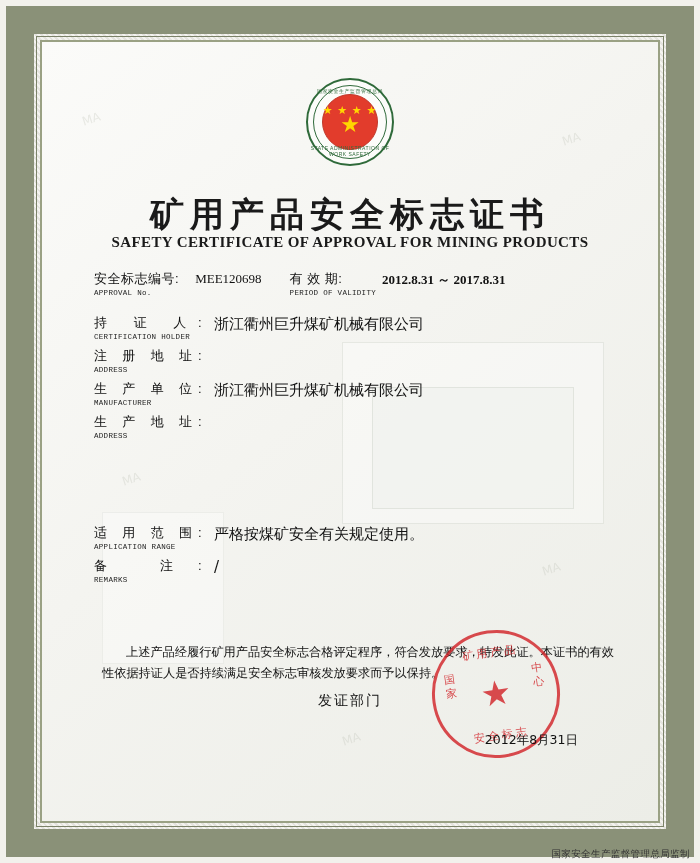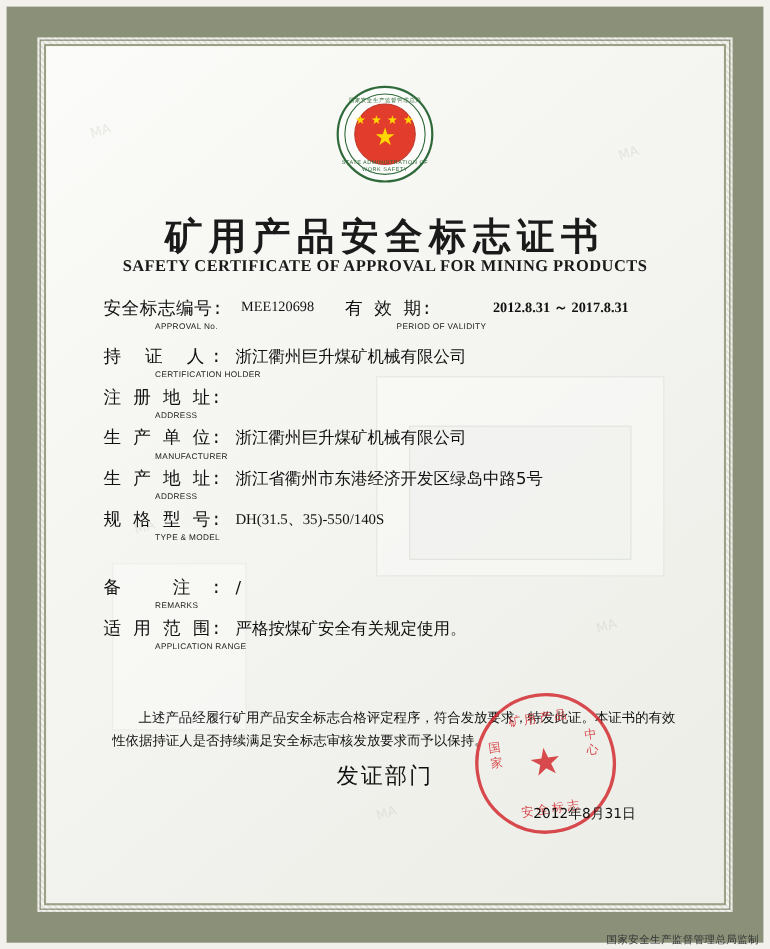--- a/index.html
+++ b/index.html
@@ -174,34 +174,33 @@
   .row-top {
     position: absolute;
     left: 52px;
     right: 30px;
     top: 228px;
     display: flex;
     align-items: flex-start;
   }
   .lbl-block { display: inline-block; vertical-align: top; }
   .lbl-cn {
-    font-family: Liberation Mono, monospace;
-    font-size: 16px;
+    font-family: Liberation Sans, sans-serif;
+    font-size: 13px;
     color: #111;
     white-space: nowrap;
     letter-spacing: 0.5px;
   }
   .lbl-en {
-    font-family: Liberation Sans, sans-serif;
+    font-family: Liberation Mono, monospace;
     font-size: 7.5px;
     color: #222;
     letter-spacing: 0.3px;
     white-space: nowrap;
     margin-top: 1px;
-    margin-left: 47px;
   }
   .val-serif {
     font-family: "Liberation Serif", serif;
     font-size: 13px;
     color: #111;
     white-space: nowrap;
     text-align: center;
   }
 
   .approval-group { margin-right: 10px; }
@@ -266,21 +265,21 @@
   
   .issued {
     position: absolute;
     left: 0;
     right: 0;
     top: 650px;
     text-align: center;
   }
   .issued-cn {
     font-family: Liberation Serif, serif;
-    font-size: 20px;
+    font-size: 14px;
     letter-spacing: 2px;
     color: #111;
   }
   .issued-en {
     font-family: "Liberation Sans", serif;
     font-size: 9px;
     letter-spacing: 0.5px;
     color: #222;
     margin-top: 1px;
   }
@@ -441,51 +440,43 @@
           <div class="lbl-en">MANUFACTURER</div>
         </div>
         <div class="field-value">浙江衢州巨升煤矿机械有限公司</div>
       </div>
 
       <div class="field-row">
         <div class="field-label">
           <div class="lbl-cn">生 产 地 址:</div>
           <div class="lbl-en">ADDRESS</div>
         </div>
-        <div class="field-value">浙江省衢州市东港经济开发区绿岛中路5号</div>
-      </div>
-
-
-      <div class="field-row">
-        <div class="field-label">
-          <div class="lbl-cn">规 格 型 号:</div>
-          <div class="lbl-en">TYPE &amp; MODEL</div>
-        </div>
-        <div class="field-value mono">DH(31.5、35)-550/140S</div>
-      </div>
+      </div>
+
+
 
     </div>
 
     <div class="fields-lower">
 
+
+      <div class="field-row">
+        <div class="field-label">
+          <div class="lbl-cn">适 用 范 围:</div>
+          <div class="lbl-en">APPLICATION RANGE</div>
+        </div>
+        <div class="field-value">严格按煤矿安全有关规定使用。</div>
+      </div>
 
       <div class="field-row">
         <div class="field-label">
           <div class="lbl-cn">备 注:</div>
           <div class="lbl-en">REMARKS</div>
         </div>
         <div class="field-value">/</div>
-      </div>
-
-      <div class="field-row">
-        <div class="field-label">
-          <div class="lbl-cn">适 用 范 围:</div>
-          <div class="lbl-en">APPLICATION RANGE</div>
-        </div>
-        <div class="field-value">严格按煤矿安全有关规定使用。</div>
       </div>
 
     </div>
 
     <div class="statement">上述产品经履行矿用产品安全标志合格评定程序，符合发放要求，特发此证。本证书的有效性依据持证人是否持续满足安全标志审核发放要求而予以保持。</div>
 
     <div class="seal">
       <div class="seal-text-top">矿用产品</div>
       <div class="seal-side-l">国家</div>
       <div class="seal-side-r">中心</div>

